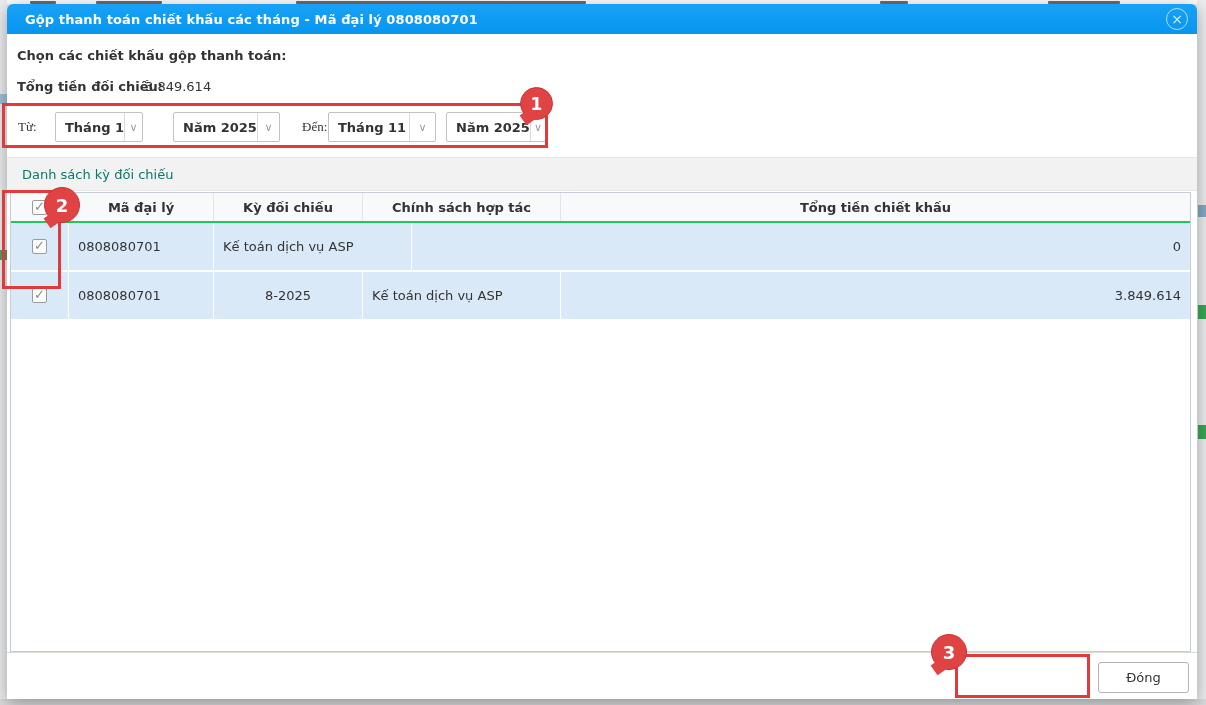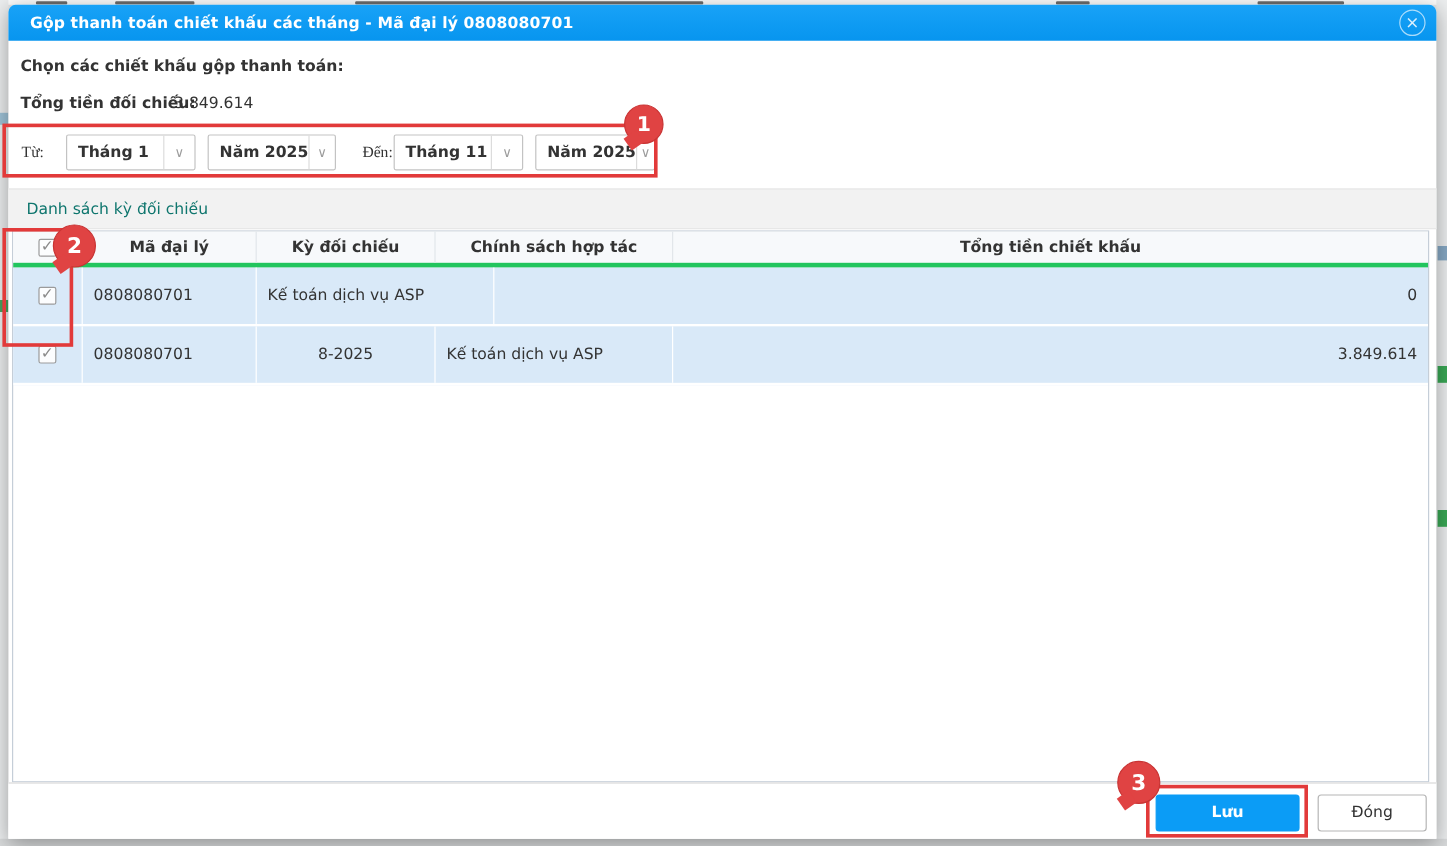--- a/index.html
+++ b/index.html
@@ -52,38 +52,38 @@
     position:absolute; top:108px; height:30px;
     background:#fff; border:1px solid #c3c3c3; border-radius:2px;
     display:flex; align-items:center; cursor:pointer;
   }
   .dropdown .dd-text { flex:1; padding-left:9px; font-weight:bold; color:#333; white-space:nowrap; }
   .dropdown .dd-arrow {
     width:26px; height:100%; border-left:1px solid #dcdcdc;
     display:flex; align-items:center; justify-content:center;
     color:#9c9c9c; font-size:11px;
   }
-  .dd-from-month { left:48px;  width:108px; }
+  .dd-from-month { left:48px;  width:88px; }
   .dd-from-year  { left:166px; width:107px; }
   .dd-to-month   { left:321px; width:108px; }
   .dd-to-year    { left:439px; width:100px; }
 
   
   .section-bar {
     position:absolute; left:0; top:153px; width:100%; height:34px;
     background:#f2f2f2; border-top:1px solid #e7e7e7; border-bottom:1px solid #e7e7e7;
     line-height:33px; padding-left:15px; color:#0f766e;
   }
 
   
   .grid {
     position:absolute; left:3px; top:188px; width:1181px; height:460px;
     background:#fff; border:1px solid #c5ced8;
   }
-  .grid-header { display:flex; height:30px; background:#f7f9fb; border-bottom:4px solid #22c55e; }
+  .grid-header { display:flex; height:30px; background:#f7f9fb; border-bottom:2px solid #22c55e; }
   .gh-cell {
     display:flex; align-items:center; justify-content:center;
     font-weight:bold; color:#333; border-right:1px solid #e2e6ea; height:100%;
   }
   .grid-row { display:flex; height:49px; background:#d9e9f8; border-bottom:2px solid #fff; }
   .gr-cell { display:flex; align-items:center; border-right:1px solid #fff; height:100%; padding:0 9px; color:#333; }
   .c-check { width:58px; justify-content:center; padding:0; }
   .c-code  { width:145px; }
   .c-period{ width:149px; justify-content:center; }
   .c-policy{ width:198px; }
@@ -211,21 +211,20 @@
         <span class="checkbox checked"></span>
       </div>
       <div class="gr-cell c-code">0808080701</div>
       <div class="gr-cell c-period">8-2025</div>
       <div class="gr-cell c-policy">Kế toán dịch vụ ASP</div>
       <div class="gr-cell c-amount">3.849.614</div>
     </div>
   </div>
 
   <div class="footer">
-    <div class="btn btn-save">Lưu</div>
     <div class="btn btn-close">Đóng</div>
   </div>
 </div>
 
 <div class="ann-box ann-box1"></div>
 <div class="ann-box ann-box2"></div>
 <div class="ann-box ann-box3"></div>
 <div class="ann-circle ann-c1">1</div>
 <div class="ann-circle ann-c2">2</div>
 <div class="ann-circle ann-c3">3</div>

